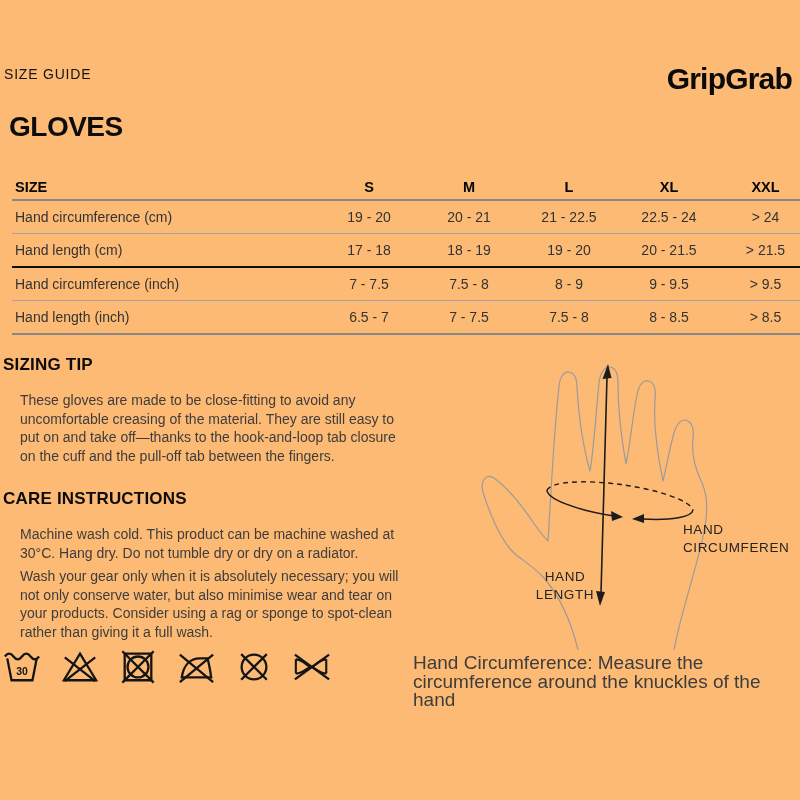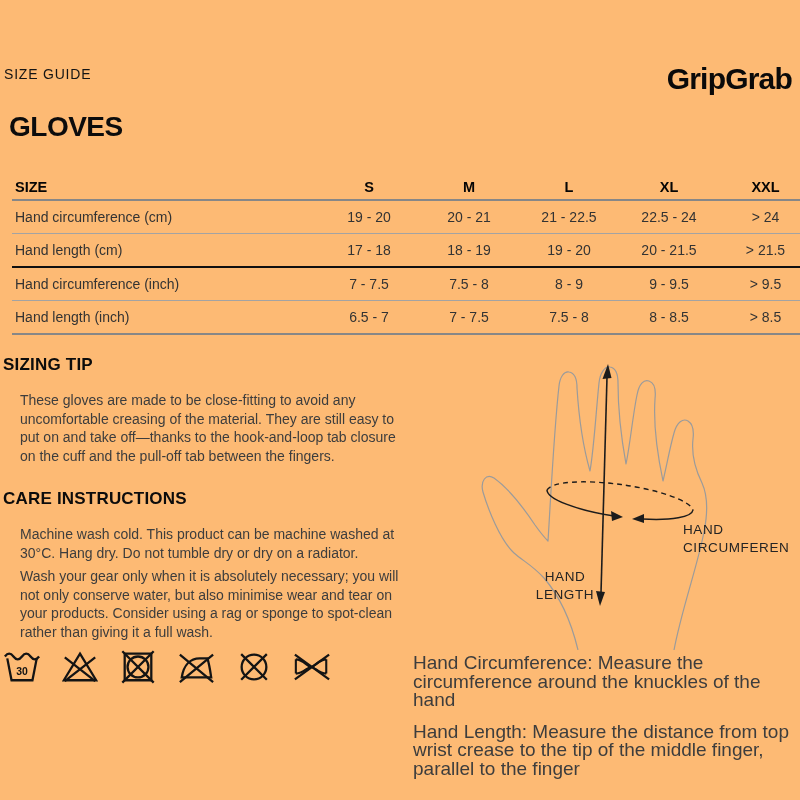--- a/index.html
+++ b/index.html
@@ -180,16 +180,15 @@
 
       <text class="diagram-label" x="135" y="231" text-anchor="middle">HAND</text>
       <text class="diagram-label" x="135" y="249" text-anchor="middle">LENGTH</text>
       <text class="diagram-label" x="253" y="184">HAND</text>
       <text class="diagram-label" x="253" y="202">CIRCUMFERENCE</text>
     </svg>
   </div>
 
   <div class="notes">
     <p>Hand Circumference: Measure the circumference around the knuckles of the hand</p>
-    <p>Hand Length: Measure the distance from top wrist crease to the tip of the middle finger, parallel to the finger</p>
   </div>
 
 </div>
 
 </body></html>

